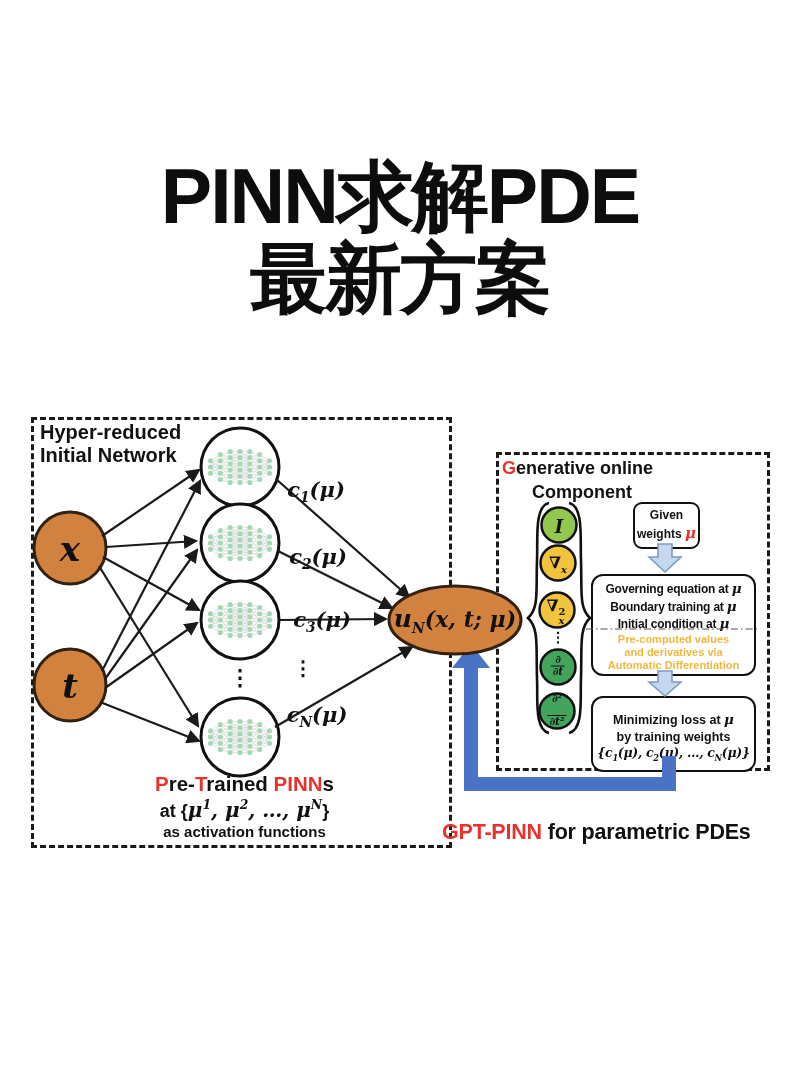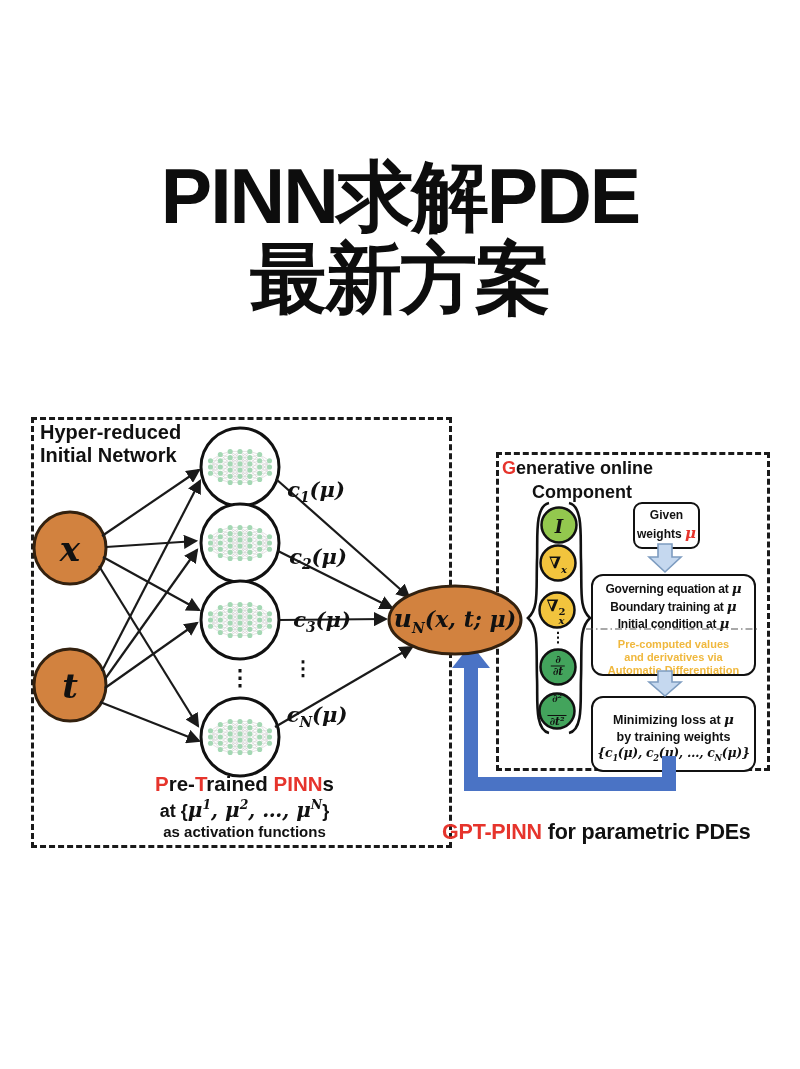--- a/index.html
+++ b/index.html
@@ -24,21 +24,21 @@
   .coeff sub,.wline sub{font-size:66%;}
   .capsup{font-size:62%;vertical-align:super;}
   
   .solid-box{background:#fff;border:2.5px solid #111;border-radius:10px;z-index:1;text-align:center;}
   #prompt-box{left:633px;top:502px;width:63px;height:40px;border-radius:9px;padding-top:3px;
               font-size:12px;font-weight:800;line-height:1.35;}
   #prompt-box .mu{font-size:15px;}
   #gov-box{left:591px;top:574px;width:161px;height:94px;border-radius:12px;padding-top:4px;
            font-size:12px;font-weight:800;line-height:1.3;letter-spacing:-0.2px;}
   #gov-box .mu{font-size:13.5px;letter-spacing:0;}
-  #gov-box .pre{margin-top:5px;font-size:11px;line-height:1.2;color:#f0b83d;letter-spacing:0;}
+  #gov-box .pre{font-size:11px;line-height:1.2;color:#f0b83d;letter-spacing:0;}
   #loss-box{left:591px;top:696px;width:161px;height:59px;border-radius:12px;padding-top:13px;
             font-size:12.5px;font-weight:800;line-height:1.3;}
   #loss-box .mu{font-size:13.5px;}
   .wline{font-family:"DejaVu Serif",serif;font-style:italic;font-weight:bold;
          font-size:12.5px;letter-spacing:-0.3px;}
   .mu{font-family:"DejaVu Serif",serif;font-style:italic;font-weight:bold;}
   #footer{left:442px;top:820px;font-size:21.5px;font-weight:800;letter-spacing:-0.2px;z-index:3;}
   
   #caption{left:132px;top:772px;width:225px;text-align:center;z-index:3;}
   #caption .l1{font-size:20.5px;font-weight:800;}

